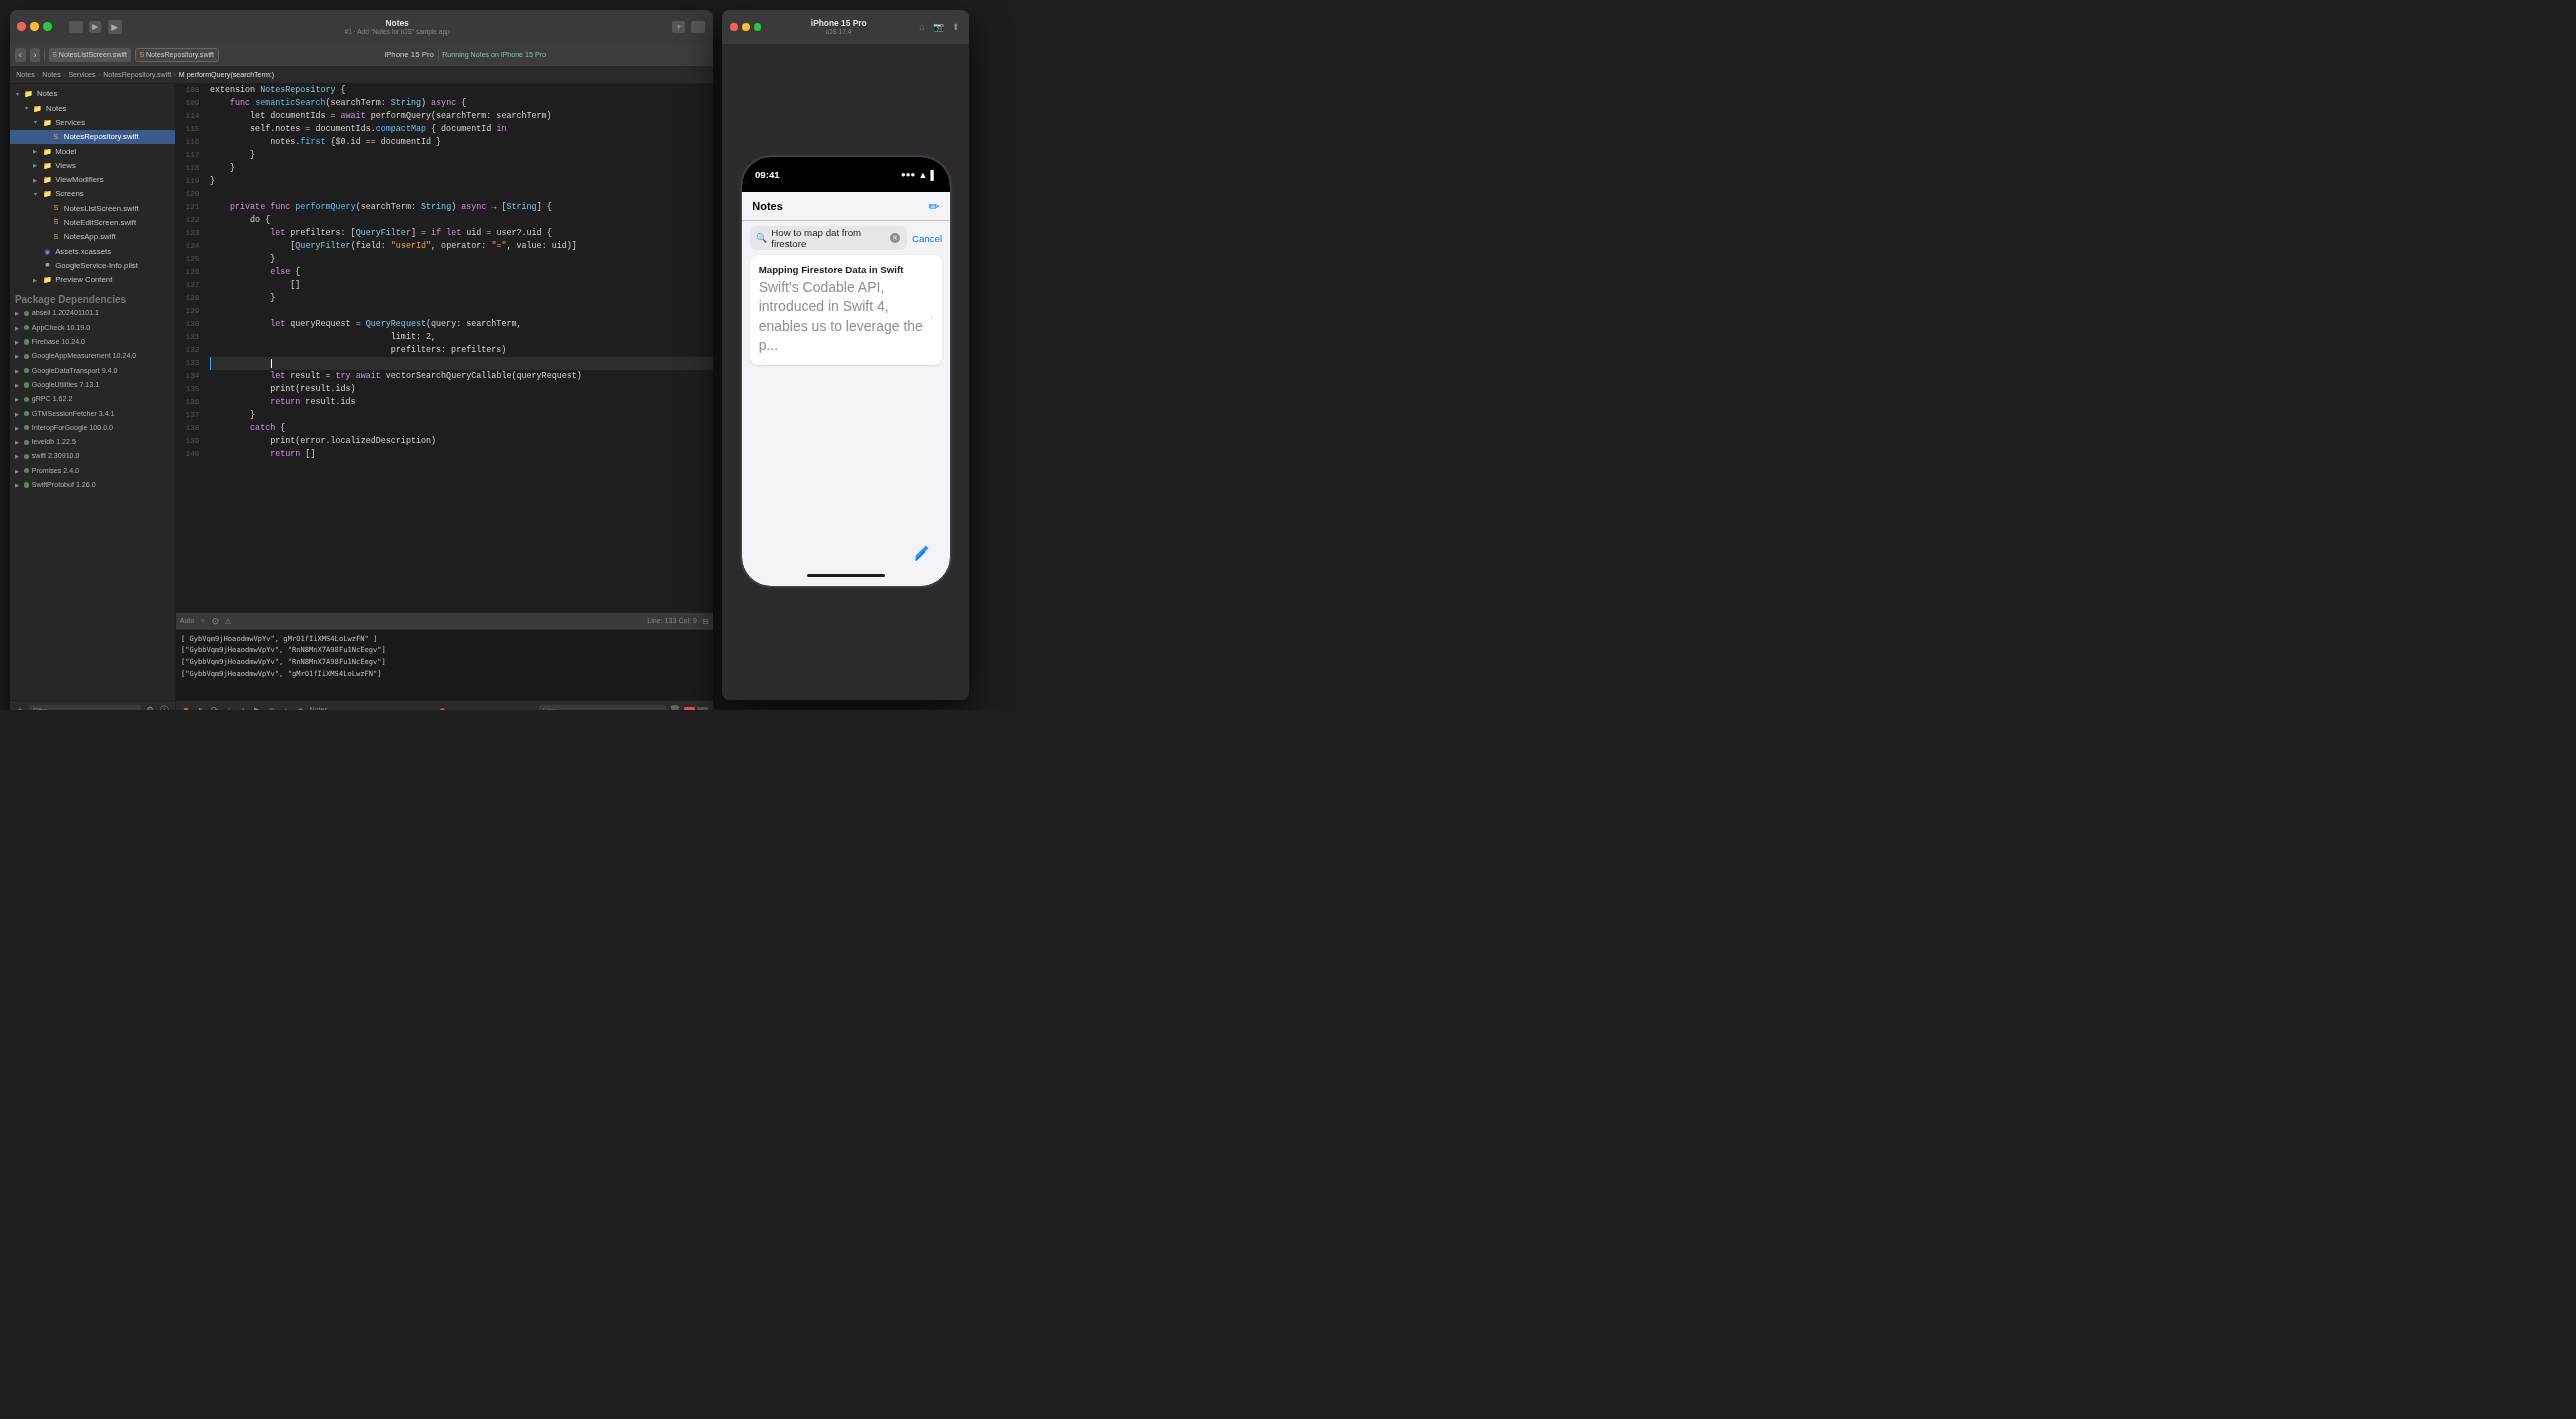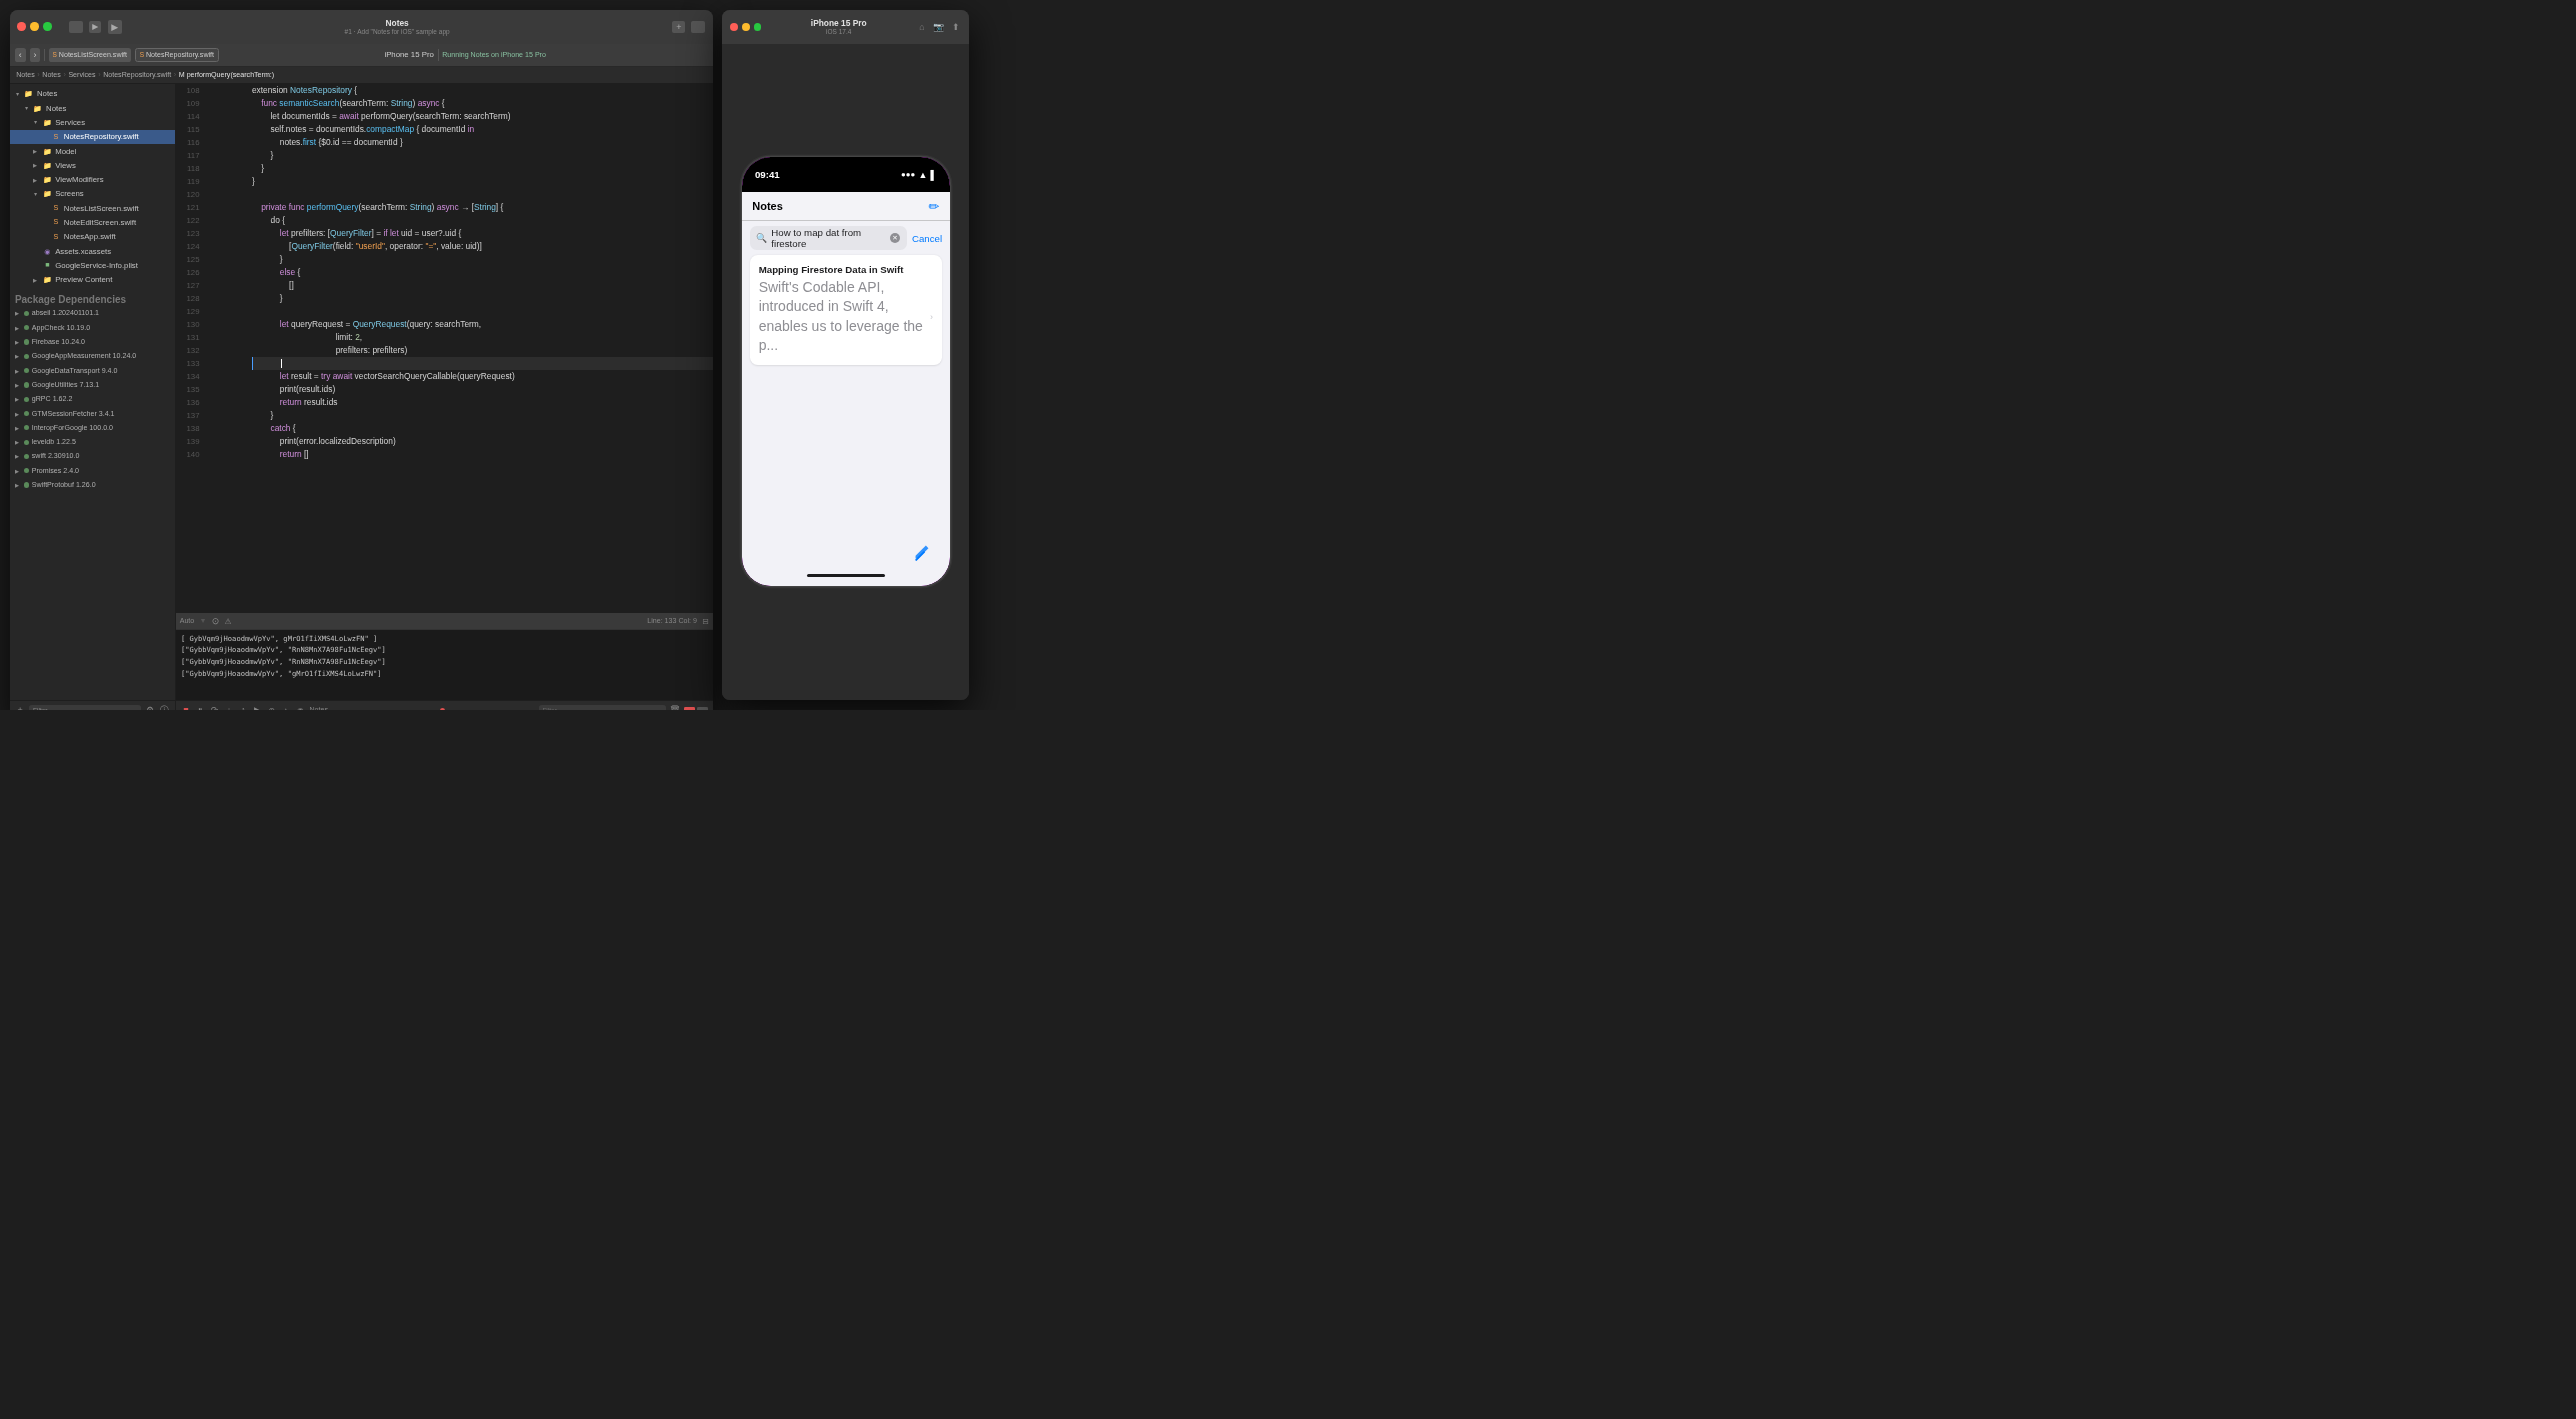--- a/index.html
+++ b/index.html
@@ -239,24 +239,23 @@
       flex: 1;
       display: flex;
       flex-direction: column;
       background: #1e1e1e;
       overflow: hidden;
     }
     .code-content {
       flex: 1;
       overflow-y: auto;
       display: flex;
-      font-family: Liberation Sans, sans-serif;
+      font-family: Liberation Mono, monospace;
       font-size: 8.4px;
       line-height: 13px;
-      gap: 42px;
     }
     .code-content::-webkit-scrollbar { width: 5.2px; background: #1e1e1e; }
     .code-content::-webkit-scrollbar-thumb { background: #444; border-radius: 2.6px; }
     .line-numbers {
       width: 29px;
       background: #1e1e1e;
       color: #555;
       text-align: right;
       padding: 0 5.2px 0 0;
       flex-shrink: 0;

